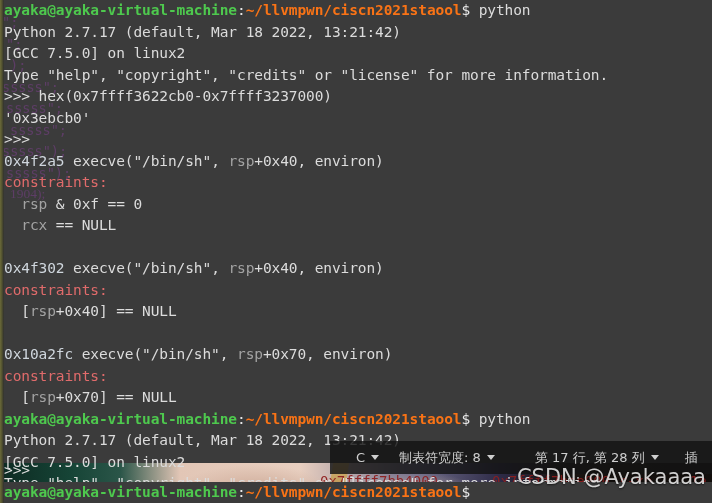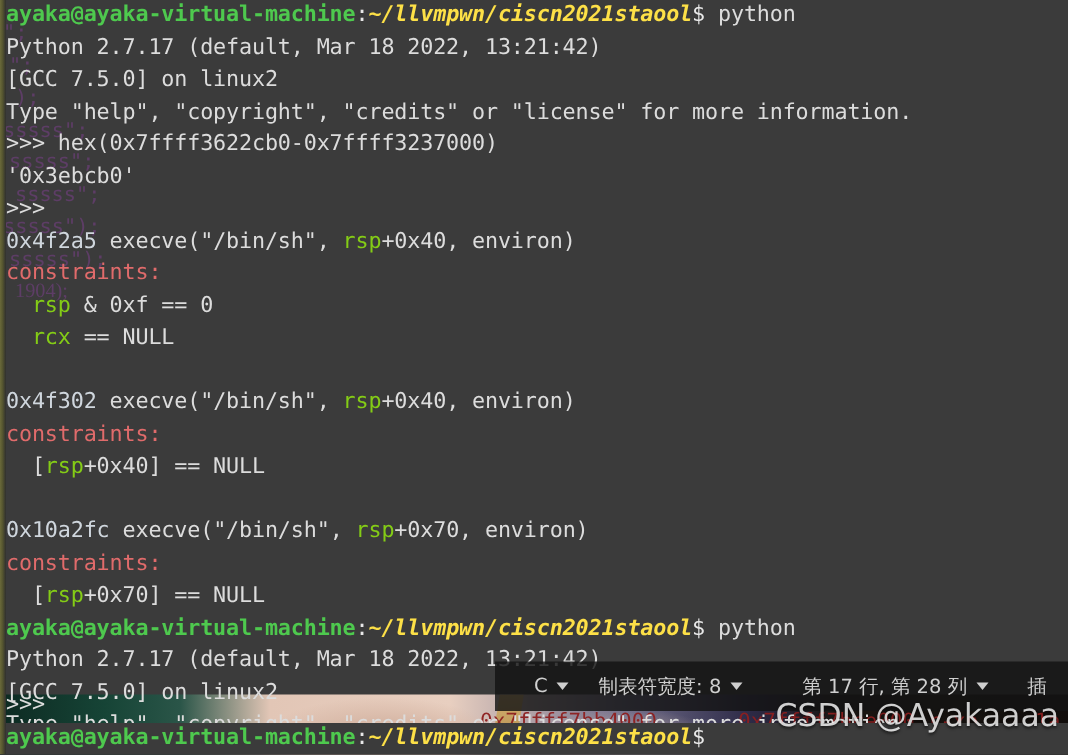--- a/index.html
+++ b/index.html
@@ -58,24 +58,24 @@
   .row {
     height: 21.5px;
     line-height: 21.5px;
     font-size: 14.5px;
     white-space: pre;
     color: #d4d4d4;
     letter-spacing: -0.1px;
   }
   .u  { color: #4ec94e; font-weight: bold; }   
   .c  { color: #e8e8e8; }                       
-  .p  { color: #fde047; font-weight: bold; font-style: italic; }   
+  .p  { color: #f97316; font-weight: bold; }   
   .w  { color: #dcdcdc; }                       
   .r  { color: #e06b6b; }                       
-  .g  { color: #84cc16; margin-top: 21px; }                       
+  .g  { color: #a3a3a3; margin-top: 21px; }                       
   .a  { color: #cfd6dd; }                       
 
   
   #wallpaper {
     position: absolute;
     left: 0; bottom: 0;
     width: 712px; height: 40px;
     z-index: 2;
     overflow: hidden;
     background:

